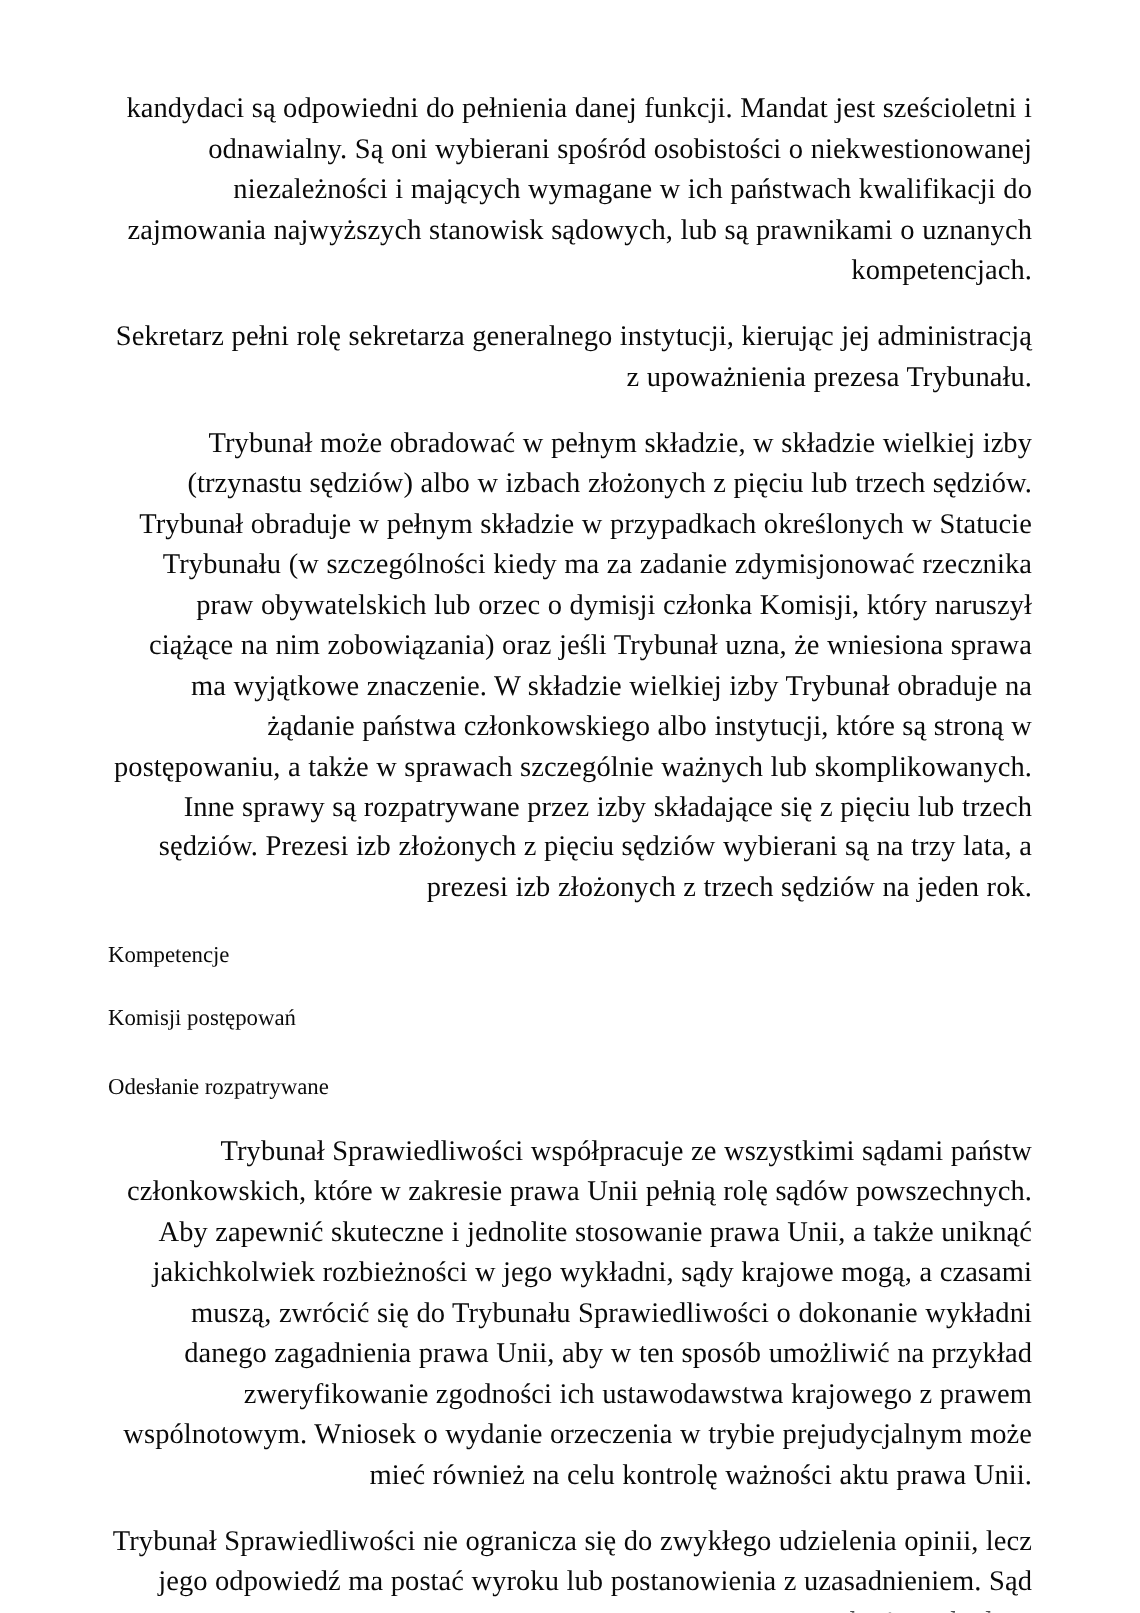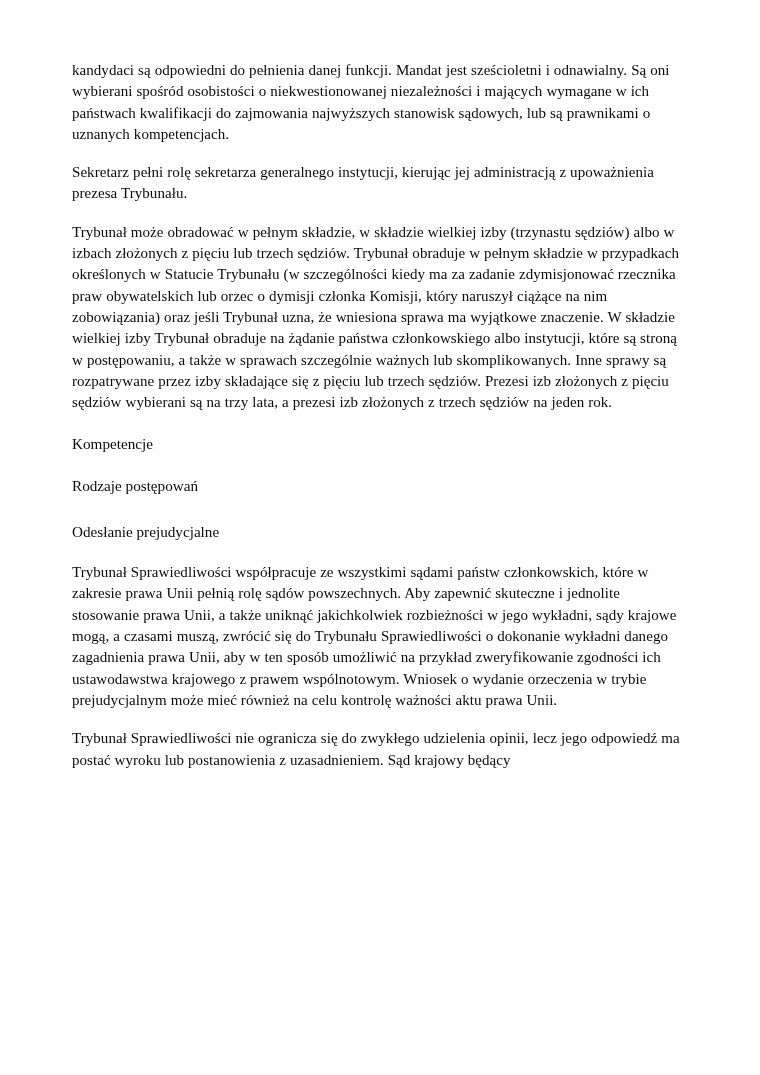--- a/index.html
+++ b/index.html
@@ -19,23 +19,23 @@
     height: 1075px;
     box-sizing: border-box;
     padding: 60px 72px 40px 72px;
     background: #ffffff;
   }
   .doc-body {
     width: 616px;
   }
   p.para {
     margin: 0 0 17px 0;
-    font-size: 15px;
+    font-size: 19px;
     line-height: 1.42;
-    text-align: left;
+    text-align: right;
     letter-spacing: 0.05px;
     word-spacing: 0.2px;
   }
   p.para:last-child {
     margin-bottom: 0;
   }
   h2.heading {
     margin: 20px 0 20px 0;
     font-size: 15.2px;
     font-weight: normal;
@@ -55,22 +55,22 @@
 
 
 
     <p class="para">Sekretarz pełni rolę sekretarza generalnego instytucji, kierując jej administracją z upoważnienia prezesa Trybunału.</p>
 
     <p class="para">Trybunał może obradować w pełnym składzie, w składzie wielkiej izby (trzynastu sędziów) albo w izbach złożonych z pięciu lub trzech sędziów. Trybunał obraduje w pełnym składzie w przypadkach określonych w Statucie Trybunału (w szczególności kiedy ma za zadanie zdymisjonować rzecznika praw obywatelskich lub orzec o dymisji członka Komisji, który naruszył ciążące na nim zobowiązania) oraz jeśli Trybunał uzna, że wniesiona sprawa ma wyjątkowe znaczenie. W składzie wielkiej izby Trybunał obraduje na żądanie państwa członkowskiego albo instytucji, które są stroną w postępowaniu, a także w sprawach szczególnie ważnych lub skomplikowanych. Inne sprawy są rozpatrywane przez izby składające się z pięciu lub trzech sędziów. Prezesi izb złożonych z pięciu sędziów wybierani są na trzy lata, a prezesi izb złożonych z trzech sędziów na jeden rok.</p>
 
     <h2 class="heading">Kompetencje</h2>
 
 
-    <h2 class="heading">Rodzaje postępowań</h2>
+    <h2 class="heading">Komisji postępowań</h2>
 
-    <h2 class="heading tight-top">Odesłanie prejudycjalne</h2>
+    <h2 class="heading tight-top">Odesłanie rozpatrywane</h2>
 
     <p class="para">Trybunał Sprawiedliwości współpracuje ze wszystkimi sądami państw członkowskich, które w zakresie prawa Unii pełnią rolę sądów powszechnych. Aby zapewnić skuteczne i jednolite stosowanie prawa Unii, a także uniknąć jakichkolwiek rozbieżności w jego wykładni, sądy krajowe mogą, a czasami muszą, zwrócić się do Trybunału Sprawiedliwości o dokonanie wykładni danego zagadnienia prawa Unii, aby w ten sposób umożliwić na przykład zweryfikowanie zgodności ich ustawodawstwa krajowego z prawem wspólnotowym. Wniosek o wydanie orzeczenia w trybie prejudycjalnym może mieć również na celu kontrolę ważności aktu prawa Unii.</p>
 
     <p class="para">Trybunał Sprawiedliwości nie ogranicza się do zwykłego udzielenia opinii, lecz jego odpowiedź ma postać wyroku lub postanowienia z uzasadnieniem. Sąd krajowy będący</p>
 
   </div>
 </div>
 
 </body></html>

